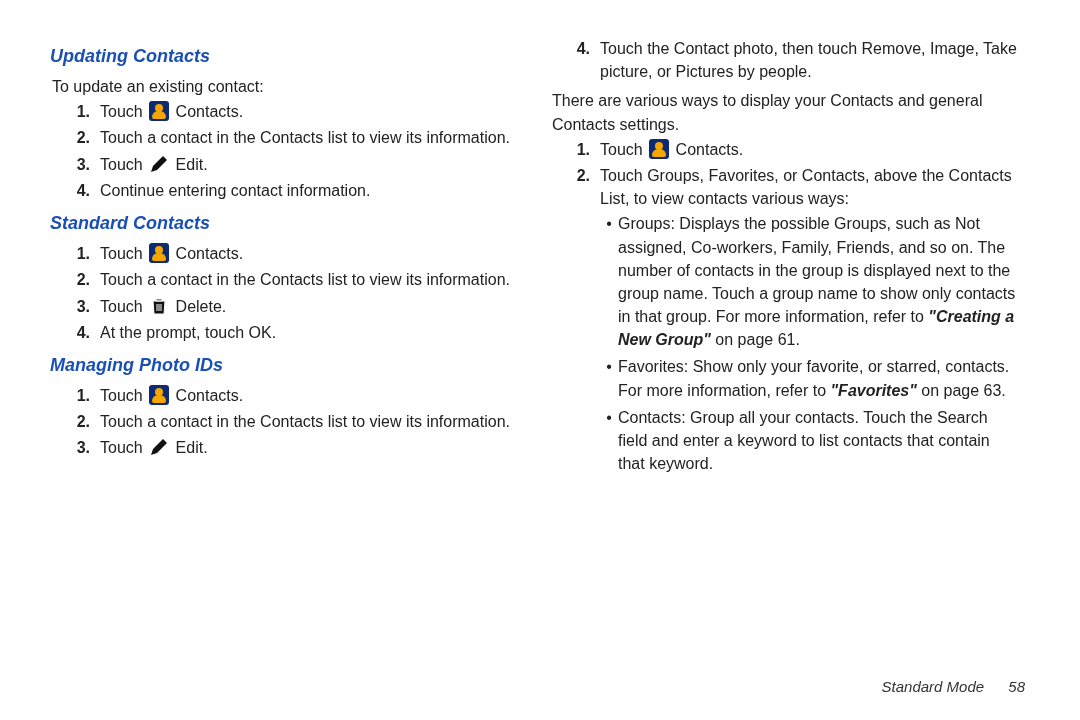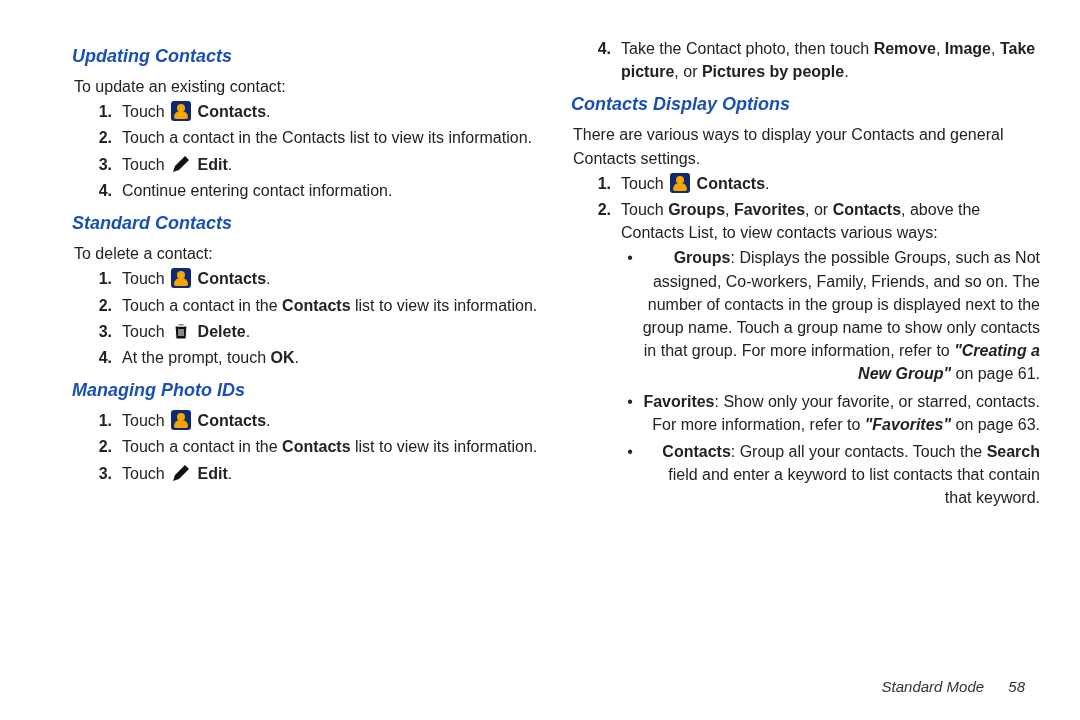--- a/index.html
+++ b/index.html
@@ -8,21 +8,21 @@
     background: #fff;
     font-family: Arial, Helvetica, sans-serif;
     font-size: 16px;
     color: #222;
     width: 1080px;
     height: 720px;
     overflow: hidden;
   }
   .page {
     display: flex;
-    padding: 35px 40px 20px 72px;
+    padding: 35px 40px 20px 50px;
     gap: 30px;
     height: 640px;
     box-sizing: border-box;
   }
   .col {
     flex: 1;
     line-height: 1.45;
   }
   .col-left { max-width: 470px; }
   .col-right { max-width: 470px; }
@@ -64,22 +64,22 @@
   ul.bullets > li {
     display: flex;
     margin-bottom: 4px;
   }
   .bchar {
     width: 18px;
     flex: none;
     text-align: center;
     font-size: 16px;
   }
-  .bbody { flex: 1; text-align: right; }
-  .b { font-weight: 700; margin-top: 16px; }
+  .bbody { flex: 1; }
+  .b { font-weight: 400; margin-top: 16px; }
   .bi, .biq { font-weight: 700; font-style: italic; }
   .icon {
     display: inline-block;
     width: 20px;
     height: 20px;
     vertical-align: -4px;
     background: #0d2a72;
     border-radius: 3px;
     position: relative;
     margin: 0 2px;
@@ -142,21 +142,20 @@
           <span class="b">Edit</span><span>.</span>
         </span>
       </li>
       <li>
         <span class="stepnum">4.</span>
         <span class="stepbody">Continue entering contact information.</span>
       </li>
     </ol>
 
     <div class="heading">Standard Contacts</div>
-    <div class="intro">To delete a contact:</div>
     <ol class="steps">
       <li>
         <span class="stepnum">1.</span>
         <span class="stepbody">
           <span>Touch </span><span class="icon contacts"></span>
           <span class="b">Contacts</span><span>.</span>
         </span>
       </li>
       <li>
         <span class="stepnum">2.</span>
@@ -206,26 +205,25 @@
         </span>
       </li>
     </ol>
   </div>
 
   <div class="col col-right">
     <ol class="steps">
       <li>
         <span class="stepnum">4.</span>
         <span class="stepbody">
-          <span>Take the Contact photo, then touch </span><span class="b">Remove</span><span>, </span><span class="b">Image</span><span>, </span><span class="b">Take picture</span><span>, or </span><span class="b">Pictures by people</span><span>.</span>
-        </span>
-      </li>
-    </ol>
-
-    <div class="heading">Contacts Display Options</div>
+          <span>Touch the Contact photo, then touch </span><span class="b">Remove</span><span>, </span><span class="b">Image</span><span>, </span><span class="b">Take picture</span><span>, or </span><span class="b">Pictures by people</span><span>.</span>
+        </span>
+      </li>
+    </ol>
+
     <div class="intro">There are various ways to display your Contacts and general Contacts settings.</div>
 
     <ol class="steps">
       <li>
         <span class="stepnum">1.</span>
         <span class="stepbody">
           <span>Touch </span><span class="icon contacts"></span>
           <span class="b">Contacts</span><span>.</span>
         </span>
       </li>

